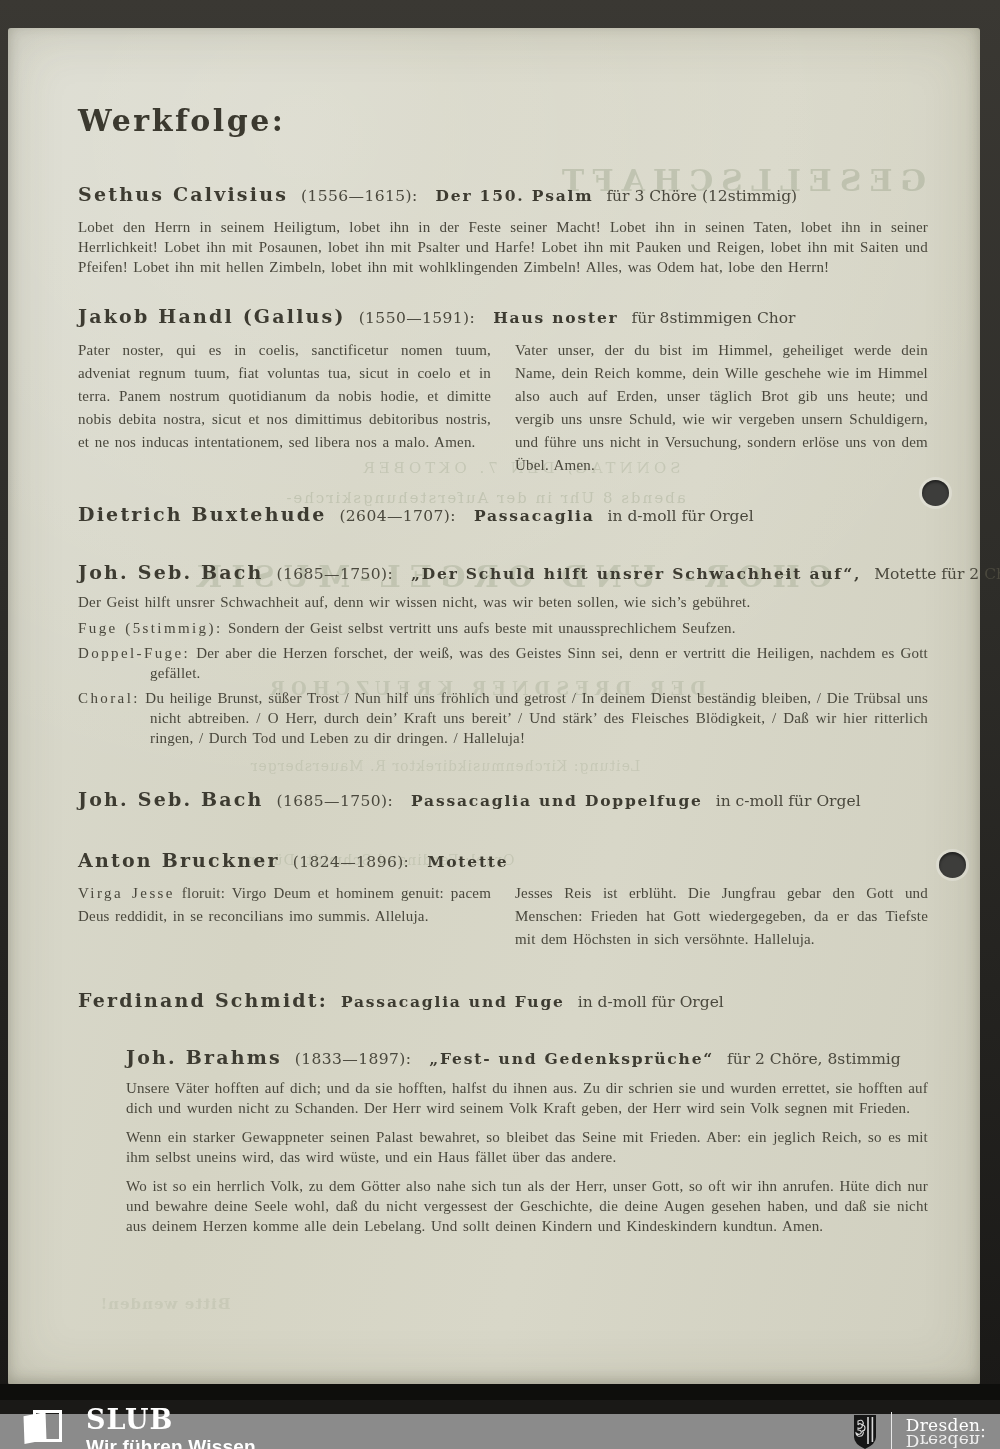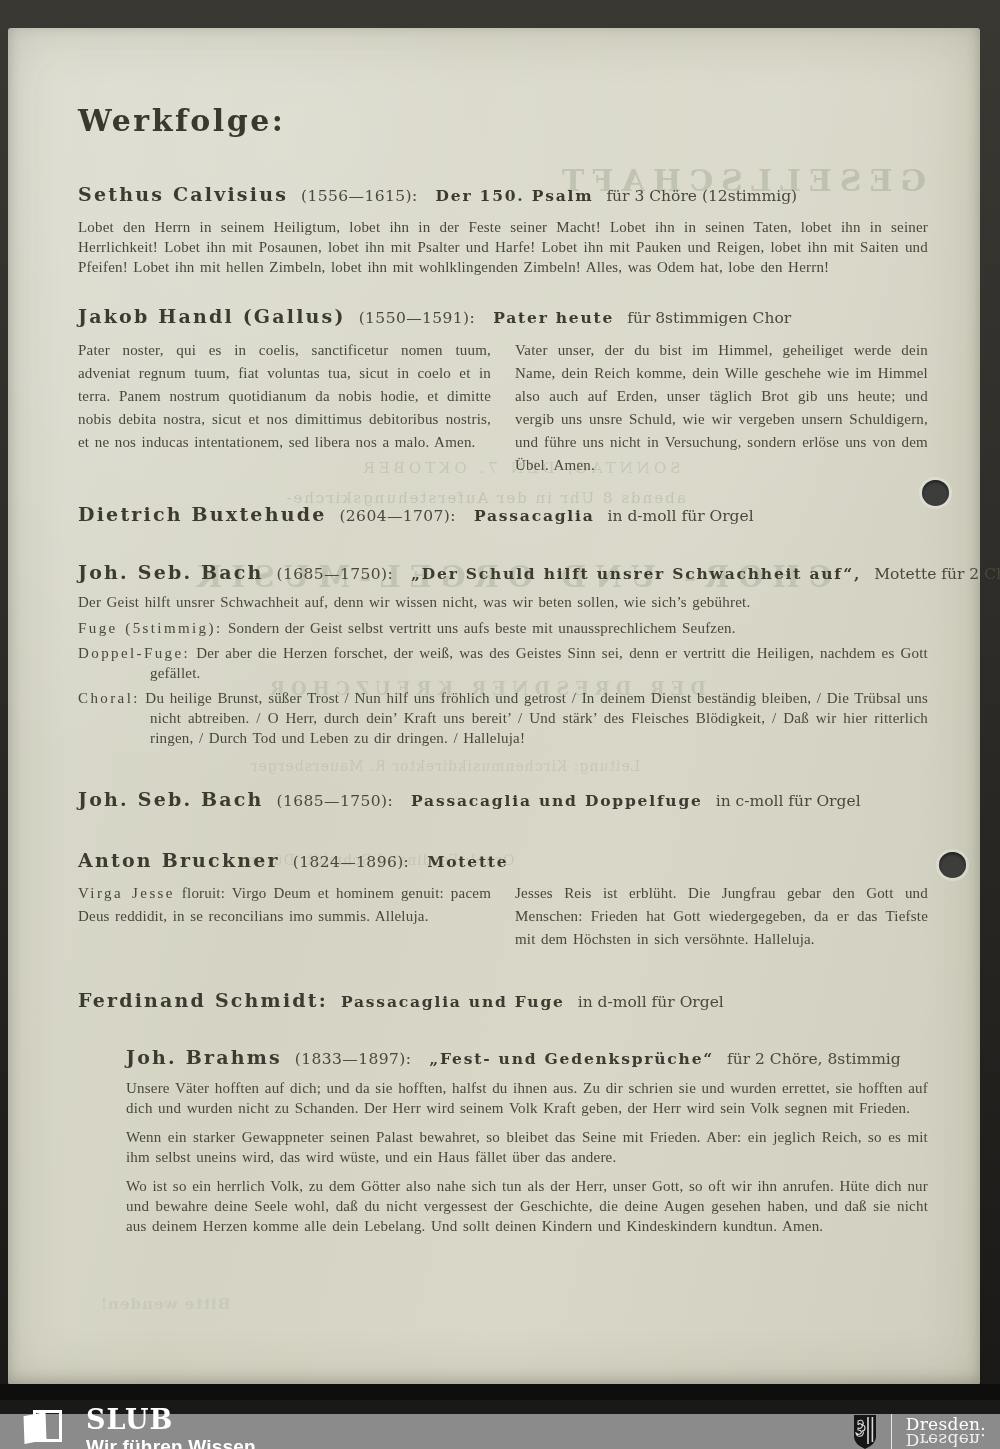--- a/index.html
+++ b/index.html
@@ -46,21 +46,21 @@
           font-family:"Liberation Sans",sans-serif;}
   .slub{display:flex;align-items:flex-start;padding-left:22px;gap:20px;}
   .book-icon{position:relative;width:44px;height:40px;margin-top:2px;}
   .book-icon .back{position:absolute;right:4px;top:2px;width:23px;height:26px;border:3px solid #fff;}
   .book-icon .front{position:absolute;left:2px;top:6px;width:22px;height:28px;background:#fff;
                     transform:skewY(-9deg) rotate(-2deg);}
   .slub-text{display:flex;flex-direction:column;}
   .slub-word{font-family:"DejaVu Serif",serif;font-weight:bold;font-size:27px;line-height:26px;
              color:#fff;letter-spacing:1px;margin-top:1px;}
   .slub-slogan{font-size:19px;font-weight:bold;color:#fff;margin-top:3px;letter-spacing:.2px;}
-  .dresden{display:flex;align-items:flex-start;gap:14px;padding-right:14px;height:100%;}
+  .dresden{display:flex;align-items:center;gap:14px;padding-right:14px;height:100%;}
   .shield{display:block;}
   .foot-divider{width:1px;height:40px;background:#e8e8e8;}
   .dresden-words{display:flex;flex-direction:column;line-height:16px;padding-top:2px;}
   .dresden-word{font-family:"DejaVu Serif",serif;font-size:17px;color:#fff;letter-spacing:.3px;}
   .dresden-word.refl{transform:scaleY(-1);opacity:.85;margin-top:0px;}
   [data-interactable]{cursor:default;}
 </style>
 </head>
 <body>
 
@@ -87,21 +87,21 @@
           <span class="work" data-interactable="false">Der 150. Psalm</span>
           <span class="detail" data-interactable="false">für 3 Chöre (12stimmig)</span>
         </h3>
         <p class="para" style="margin-top:12px;" data-interactable="false">Lobet den Herrn in seinem Heiligtum, lobet ihn in der Feste seiner Macht!  Lobet ihn in seinen Taten, lobet ihn in seiner Herrlichkeit!  Lobet ihn mit Posaunen, lobet ihn mit Psalter und Harfe!  Lobet ihn mit Pauken und Reigen, lobet ihn mit Saiten und Pfeifen!  Lobet ihn mit hellen Zimbeln, lobet ihn mit wohlklingenden Zimbeln! Alles, was Odem hat, lobe den Herrn!</p>
       </div>
 
       <div data-interactable="false" style="margin-top:28px;">
         <h3 class="sec-head" data-interactable="false">
           <span class="name" data-interactable="false">Jakob Handl (Gallus)</span>
           <span class="years" data-interactable="false">(1550—1591):</span>
-          <span class="work" data-interactable="false">Pater heute</span>
+          <span class="work" data-interactable="false">Haus noster</span>
           <span class="detail" data-interactable="false">für 8stimmigen Chor</span>
         </h3>
         <div class="cols" style="margin-top:12px;">
           <p class="col" style="margin:0;" data-interactable="false">Pater noster, qui es in coelis, sanctificetur nomen tuum, adveniat regnum tuum, fiat voluntas tua, sicut in coelo et in terra.  Panem nostrum quotidianum da nobis hodie, et dimitte nobis debita nostra, sicut et nos dimittimus debitoribus nostris, et ne nos inducas intentationem, sed libera nos a malo.  Amen.</p>
           <p class="col" style="margin:0;" data-interactable="false">Vater unser, der du bist im Himmel, geheiliget werde dein Name, dein Reich komme, dein Wille geschehe wie im Himmel also auch auf Erden, unser täglich Brot gib uns heute; und vergib uns unsre Schuld, wie wir vergeben unsern Schuldigern, und führe uns nicht in Versuchung, sondern erlöse uns von dem Übel.  Amen.</p>
         </div>
       </div>
 
       <div data-interactable="false" style="margin-top:26px;">
         <h3 class="sec-head" data-interactable="false">

